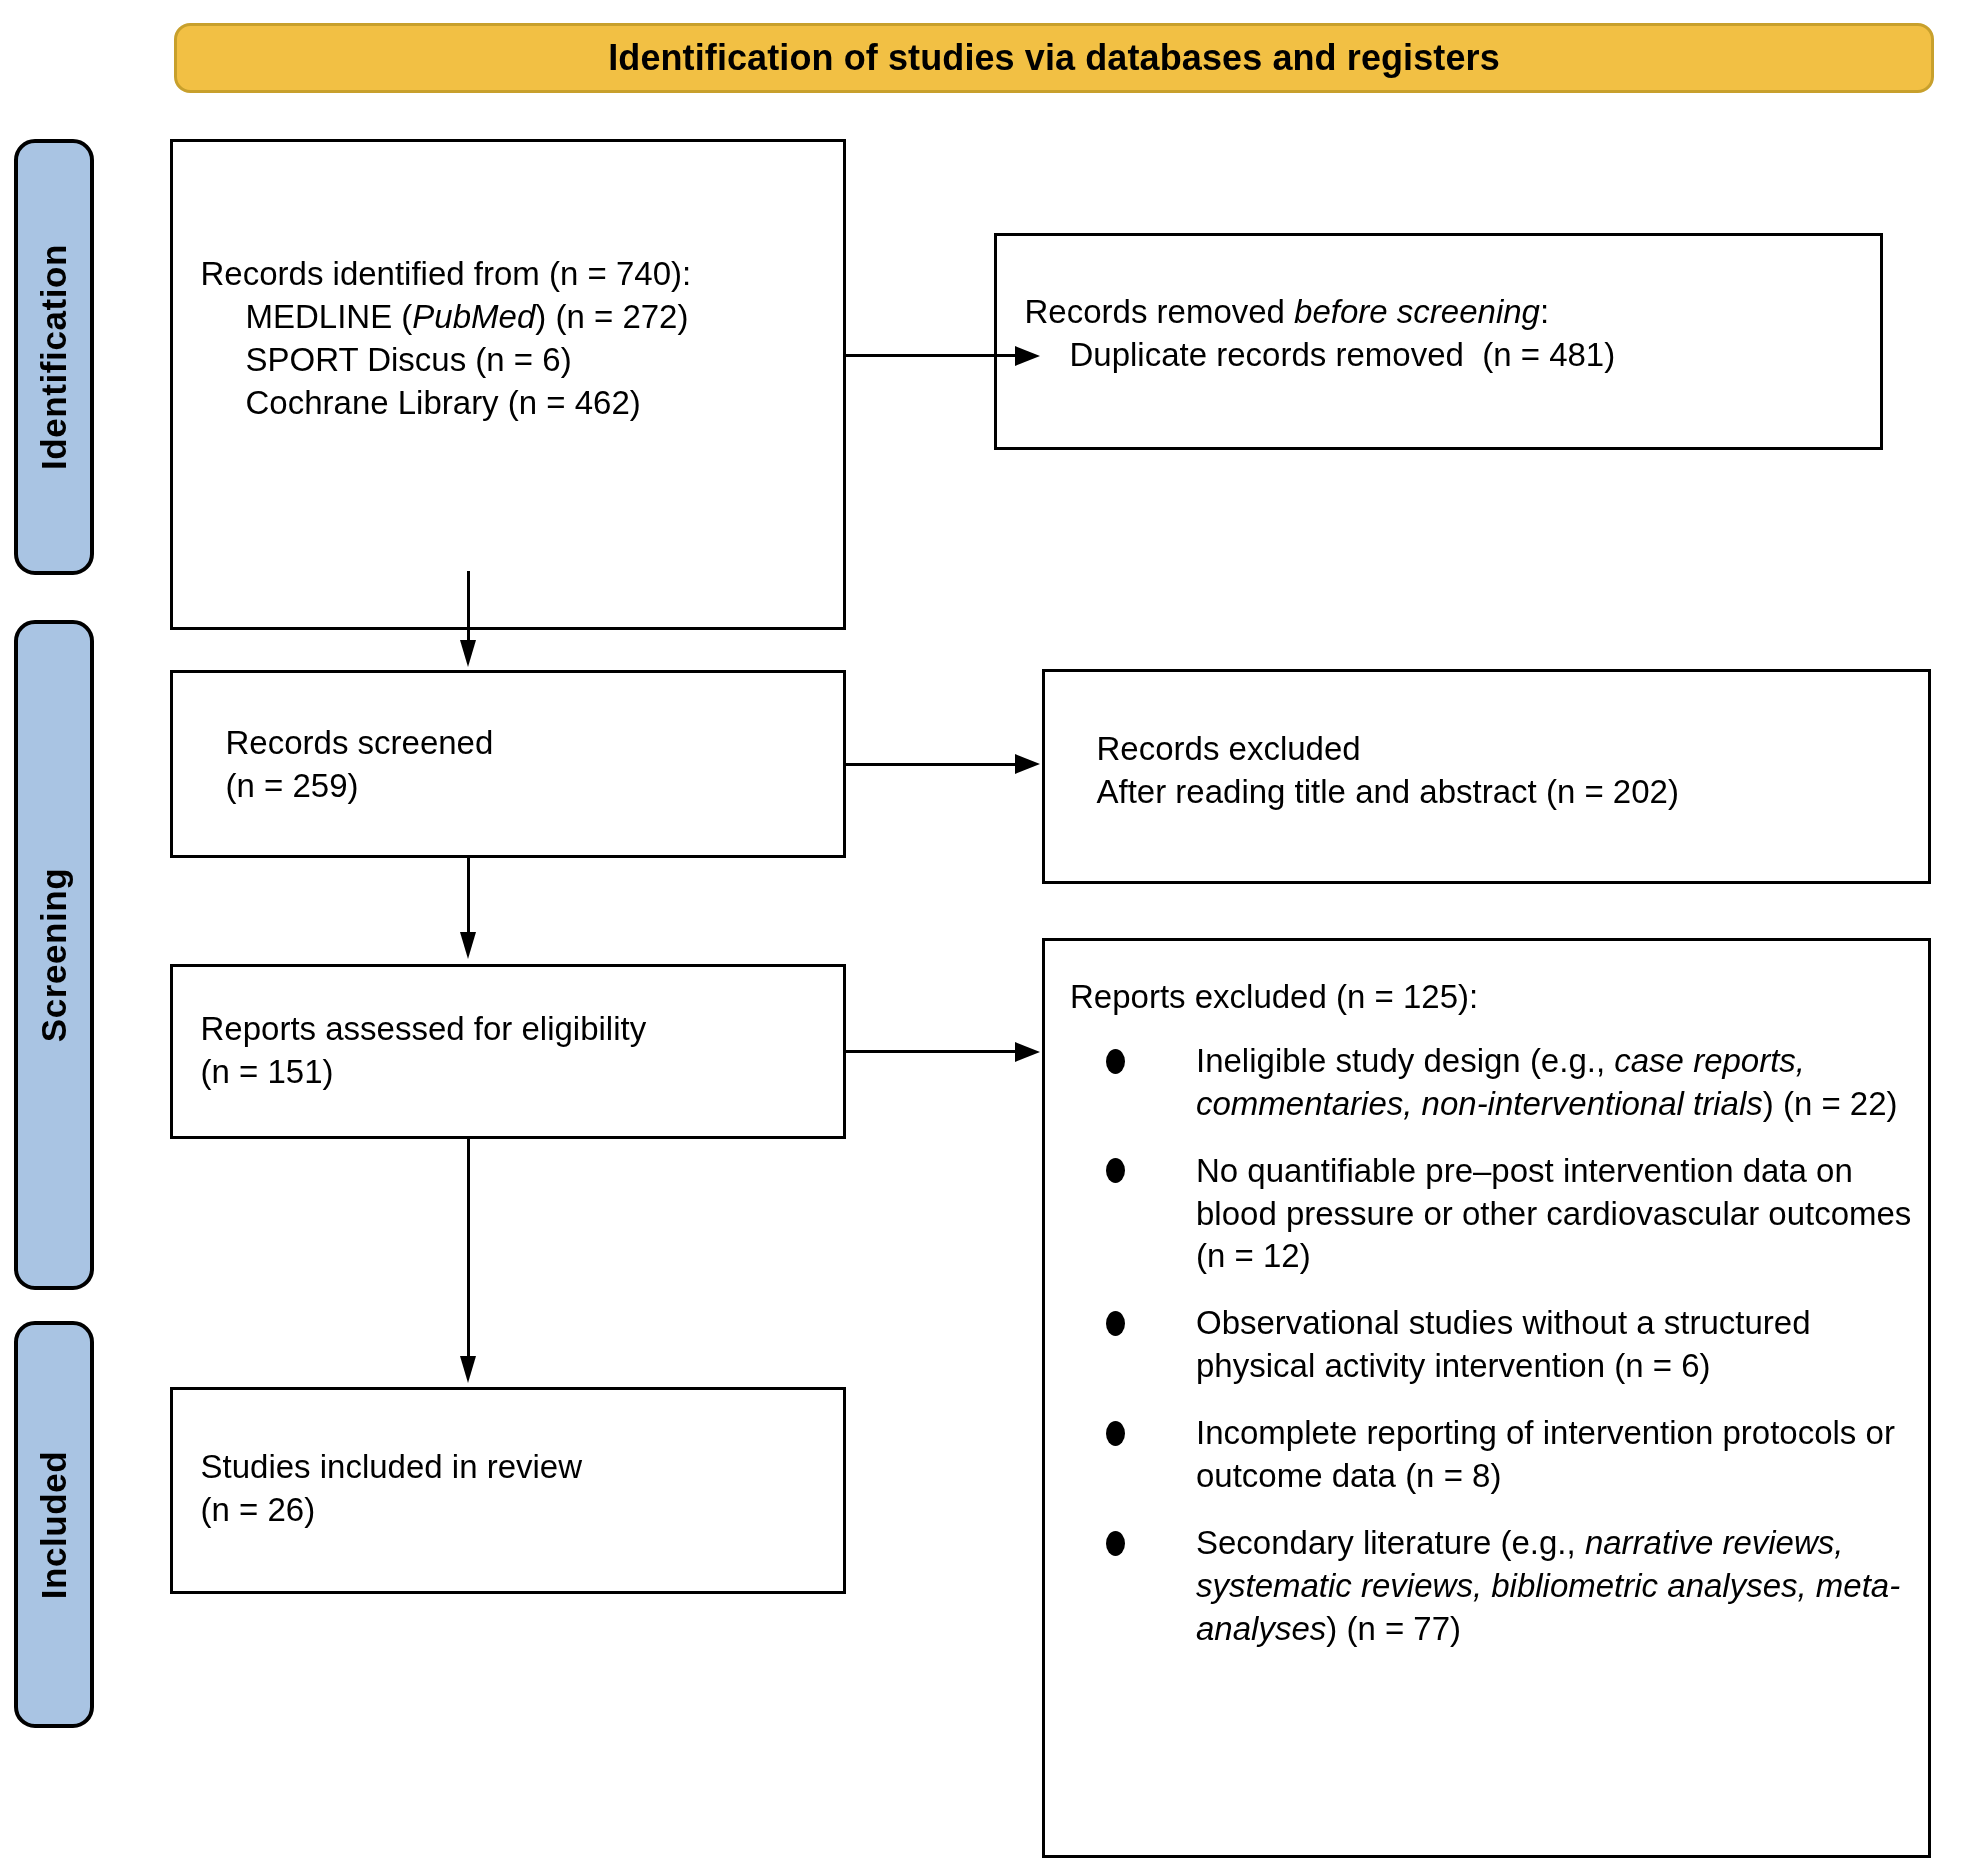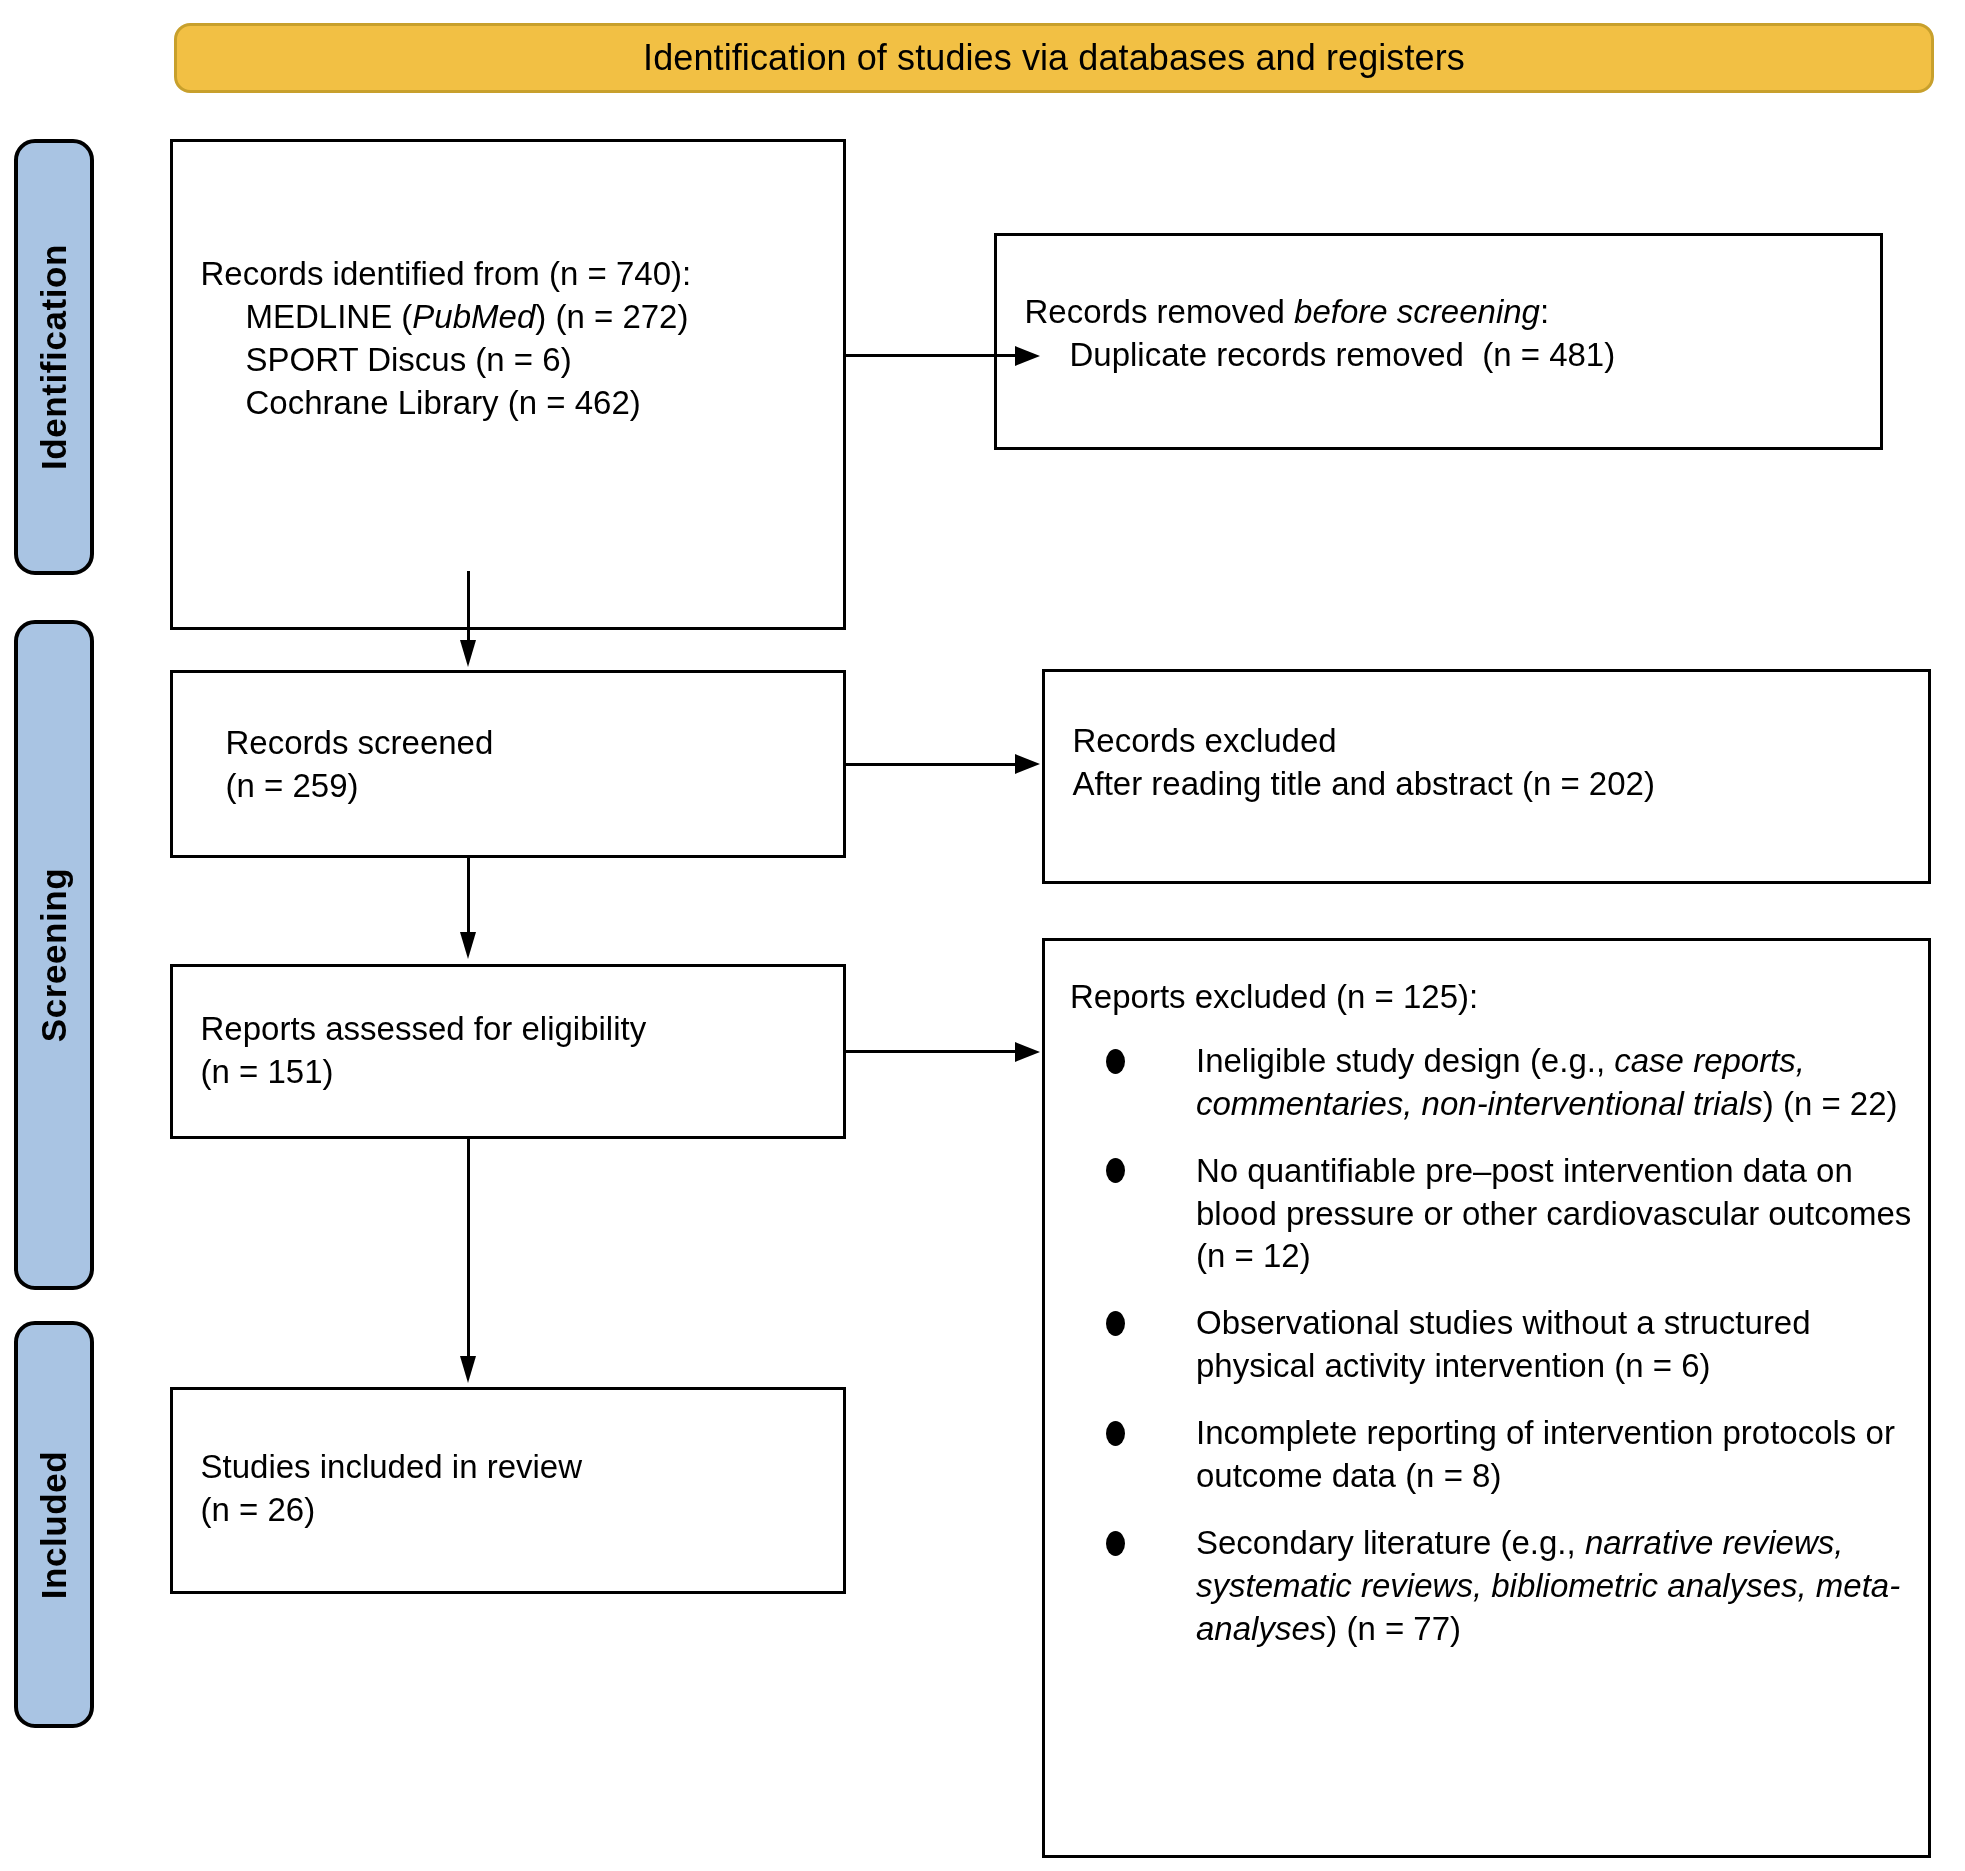--- a/index.html
+++ b/index.html
@@ -26,21 +26,21 @@
     background: #F2C044;
     border: 3.1px solid #C8A02C;
     border-radius: 16.3px;
     box-sizing: border-box;
     display: flex;
     align-items: center;
     justify-content: center;
   }
   .banner-text {
     font-size: 36px;
-    font-weight: normal;
+    font-weight: bold;
     color: #000000;
     letter-spacing: 0.1px;
     text-align: center;
   }
 
   
   .stage-tab {
     position: absolute;
     left: 13.8px;
     width: 80px;
@@ -88,21 +88,21 @@
   #box-identified   { left: 170px;  top: 139px;  width: 676px; height: 491px; }
   #box-identified .box-body { top: 111px; }
 
   #box-removed      { left: 994px; top: 233px;  width: 889px; height: 217px; }
   #box-removed .box-body { top: 55px; }
 
   #box-screened     { left: 170px;  top: 670px; width: 676px; height: 188px; }
   #box-screened .box-body { top: 49px; margin-left: 25px; }
 
   #box-excluded     { left: 1042px; top: 669px; width: 889px; height: 215px; }
-  #box-excluded .box-body { top: 48px; }
+  #box-excluded .box-body { top: 56px; margin-left: 24px; }
 
   #box-assessed     { left: 170px;  top: 964px; width: 676px; height: 175px; }
   #box-assessed .box-body { top: 41px; }
 
   #box-reports-excl { left: 1042px; top: 938px; width: 889px; height: 920px; }
   #box-reports-excl .box-body { top: 35px; left: 25px; right: 13.8px; }
 
   #box-included     { left: 170px;  top: 1387px; width: 676px; height: 207px; }
   #box-included .box-body { top: 56px; }
 

